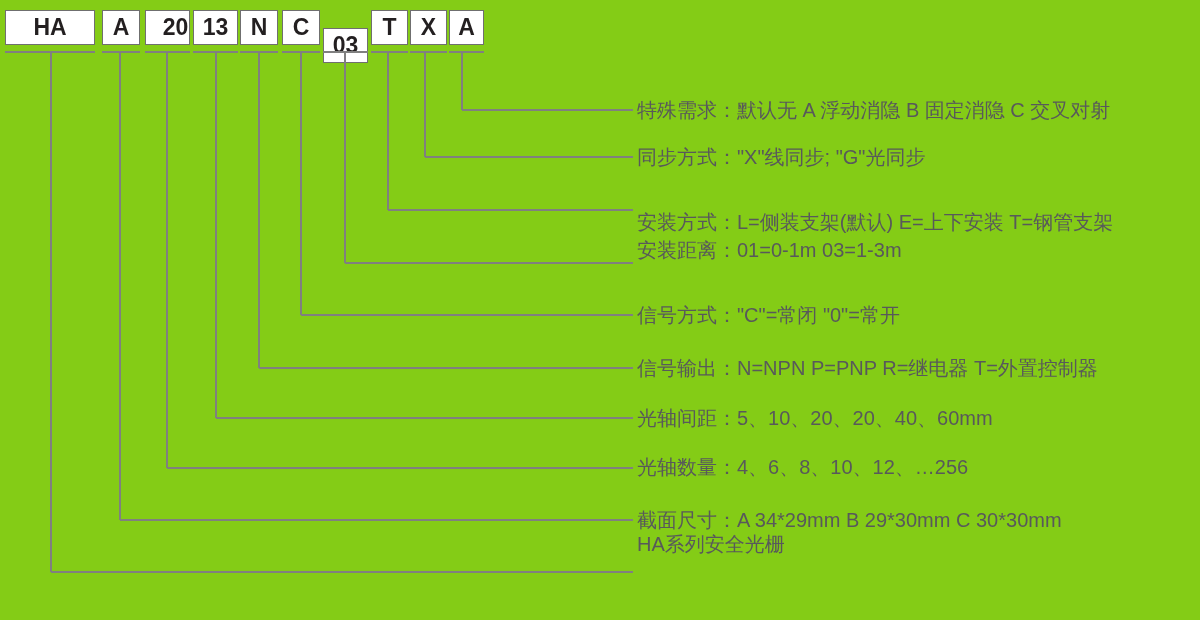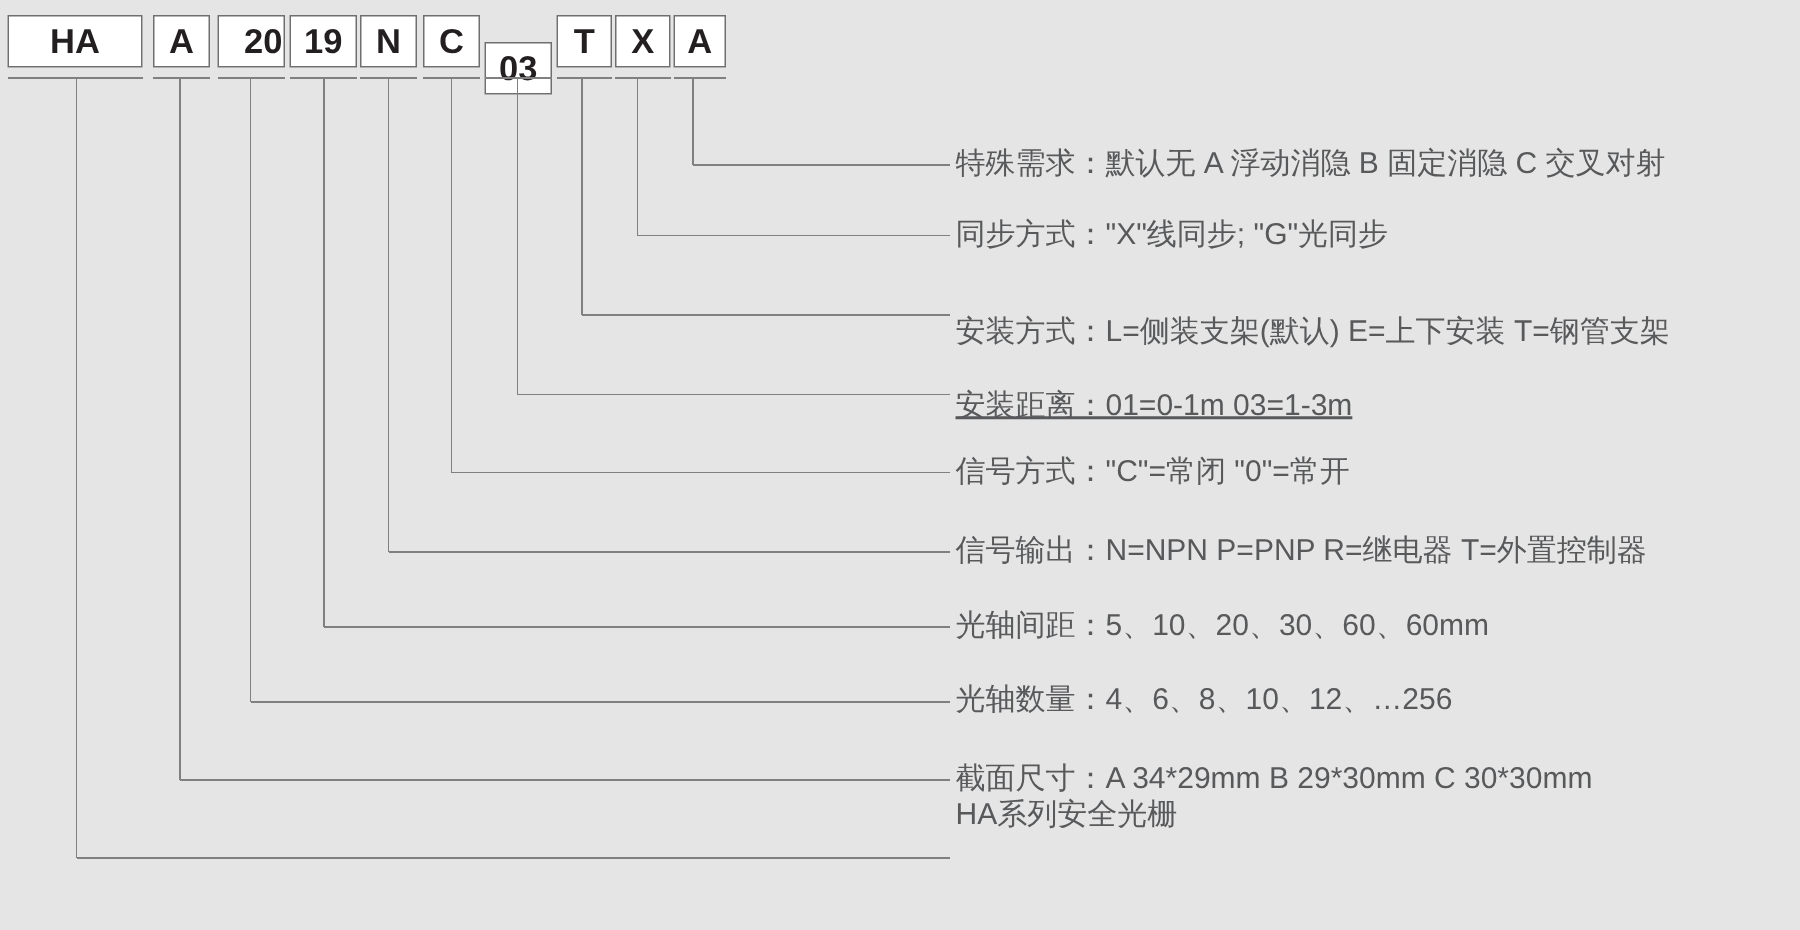--- a/index.html
+++ b/index.html
@@ -4,21 +4,21 @@
 <style>
   html, body {
     margin: 0;
     padding: 0;
     background: #ffffff;
   }
   #page {
     position: relative;
     width: 1200px;
     height: 620px;
-    background: #e5e5e5;
+    background: #84cc16;
     font-family: "Liberation Sans", "DejaVu Sans", sans-serif;
     overflow: hidden;
   }
   
   #code-row {
     position: absolute;
     left: 0;
     top: 0;
     width: 1200px;
     height: 60px;
@@ -58,21 +58,21 @@
 </style>
 </head>
 <body>
 
 <div id="page">
 
   <div id="code-row">
       <div class="code-box" style="left: 5px; width: 90px; border-color: rgb(111, 111, 111); color: rgb(35, 31, 32);">HA</div>
       <div class="code-box" style="left: 102px; width: 38px; border-color: rgb(111, 111, 111); color: rgb(35, 31, 32);">A</div>
       <div class="code-box" style="left: 145px; width: 45px; border-color: rgb(111, 111, 111); color: rgb(35, 31, 32); padding-left: 16px;">20</div>
-      <div class="code-box" style="left: 193px; width: 45px; border-color: rgb(111, 111, 111); color: rgb(35, 31, 32);">19</div>
+      <div class="code-box" style="left: 193px; width: 45px; border-color: rgb(111, 111, 111); color: rgb(35, 31, 32);">13</div>
       <div class="code-box" style="left: 240px; width: 38px; border-color: rgb(111, 111, 111); color: rgb(35, 31, 32);">N</div>
       <div class="code-box" style="left: 282px; width: 38px; border-color: rgb(111, 111, 111); color: rgb(35, 31, 32);">C</div>
       <div class="code-box" style="left: 323px; width: 45px; border-color: rgb(111, 111, 111); color: rgb(35, 31, 32); margin-top: 18px;">03</div>
       <div class="code-box" style="left: 371px; width: 37px; border-color: rgb(111, 111, 111); color: rgb(35, 31, 32);">T</div>
       <div class="code-box" style="left: 410px; width: 37px; border-color: rgb(111, 111, 111); color: rgb(35, 31, 32);">X</div>
       <div class="code-box" style="left: 449px; width: 35px; border-color: rgb(111, 111, 111); color: rgb(35, 31, 32);">A</div>
     </div>
 
   <svg id="leaders" viewBox="0 0 1200 620" xmlns="http://www.w3.org/2000/svg">
       <line x1="5" y1="52" x2="95" y2="52" stroke="#808080" stroke-width="1.3" shape-rendering="crispEdges"></line>
@@ -104,22 +104,22 @@
       <line x1="120" y1="52" x2="120" y2="520" stroke="#808080" stroke-width="1.3" shape-rendering="crispEdges"></line>
       <line x1="120" y1="520" x2="633" y2="520" stroke="#808080" stroke-width="1.3" shape-rendering="crispEdges"></line>
       <line x1="51" y1="52" x2="51" y2="572" stroke="#808080" stroke-width="1.3" shape-rendering="crispEdges"></line>
       <line x1="51" y1="572" x2="633" y2="572" stroke="#808080" stroke-width="1.3" shape-rendering="crispEdges"></line>
     </svg>
 
   <div id="desc-layer">
       <div class="desc" style="top: 110px; color: rgb(88, 89, 91);">特殊需求：默认无  A 浮动消隐  B 固定消隐  C 交叉对射</div>
       <div class="desc" style="top: 157px; color: rgb(88, 89, 91);">同步方式："X"线同步; "G"光同步</div>
       <div class="desc" style="top: 210px; color: rgb(88, 89, 91); margin-top: 12px;">安装方式：L=侧装支架(默认)  E=上下安装  T=钢管支架</div>
-      <div class="desc" style="top: 271px; color: rgb(88, 89, 91); text-decoration: underline;">安装距离：01=0-1m  03=1-3m</div>
+      <div class="desc" style="top: 250px; color: rgb(88, 89, 91);">安装距离：01=0-1m  03=1-3m</div>
       <div class="desc" style="top: 315px; color: rgb(88, 89, 91);">信号方式："C"=常闭  "0"=常开</div>
       <div class="desc" style="top: 368px; color: rgb(88, 89, 91);">信号输出：N=NPN  P=PNP  R=继电器  T=外置控制器</div>
-      <div class="desc" style="top: 418px; color: rgb(88, 89, 91);">光轴间距：5、10、20、30、60、60mm</div>
+      <div class="desc" style="top: 418px; color: rgb(88, 89, 91);">光轴间距：5、10、20、20、40、60mm</div>
       <div class="desc" style="top: 467px; color: rgb(88, 89, 91);">光轴数量：4、6、8、10、12、…256</div>
       <div class="desc" style="top: 520px; color: rgb(88, 89, 91);">截面尺寸：A 34*29mm  B 29*30mm  C 30*30mm</div>
       <div class="desc" style="top: 544px; color: rgb(88, 89, 91);">HA系列安全光栅</div>
     </div>
 
 </div>
 
 </body></html>

